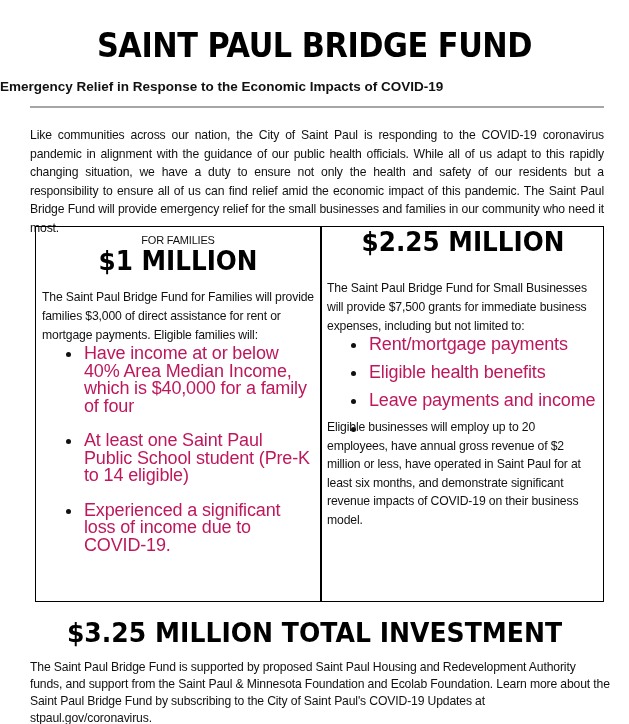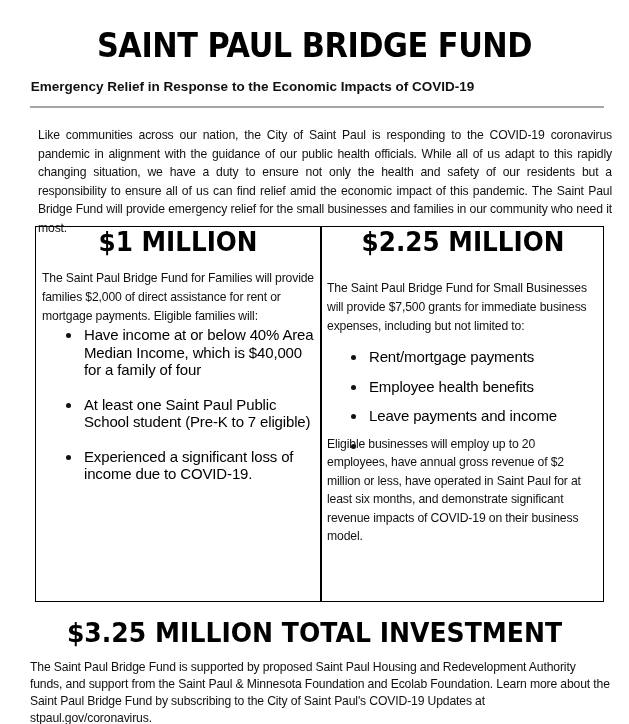--- a/index.html
+++ b/index.html
@@ -7,29 +7,29 @@
     width: 629px; height: 724px; position: relative; overflow: hidden;
     font-family: "Liberation Sans", "DejaVu Sans", sans-serif; color: #111;
   }
   .title {
     position: absolute; left: 0; top: 26px; width: 629px; text-align: center;
     font-family: "DejaVu Sans", sans-serif; font-weight: bold;
     font-size: 33px; letter-spacing: -0.5px; color: #000;
     transform: scaleX(0.92); transform-origin: center;
   }
   .subtitle {
-    position: absolute; left: 0; top: 79px; width: 505px; text-align: center;
+    position: absolute; left: 0; top: 79px; width: 505px; 
     font-weight: bold; font-size: 13.5px; color: #111;
   }
   .rule {
     position: absolute; left: 30px; top: 106px; width: 574px; height: 2px;
     background: #a6a6a6;
   }
   .intro {
-    position: absolute; left: 38px; top: 126px; width: 574px;
+    position: absolute; left: 30px; top: 126px; width: 574px;
     font-size: 12.2px; line-height: 18.6px; text-align: justify; color: #111;
     letter-spacing: -0.15px;
   }
   .table {
     position: absolute; left: 35px; top: 226px; width: 569px; height: 376px;
     border: 1.5px solid #000; box-sizing: border-box;
   }
   .divider {
     position: absolute; left: 284px; top: 0; width: 1.5px; height: 100%; background: #000;
   }
@@ -45,31 +45,31 @@
     font-size: 26px; line-height: 30px; margin-top: 0px; color: #000;
     transform: scaleX(0.95);
   }
   .col-body {
     font-size: 12.2px; line-height: 19px; margin-top: 12px; color: #111;
     letter-spacing: -0.15px;
   }
   .col-right .col-body { margin-top: 22px; }
   ul.bullets { list-style: none; margin: 0; padding: 0; }
   ul.bullets li {
-    position: relative; padding-left: 42px; font-size: 15px; line-height: 17.5px;
-    color: #000000; letter-spacing: -0.15px;
+    position: relative; padding-left: 42px; font-size: 18px; line-height: 17.5px;
+    color: #be185d; letter-spacing: -0.15px;
   }
   ul.bullets li .dot {
     position: absolute; left: 24px; top: 7px; width: 5px; height: 5px;
     background: #111; border-radius: 50%;
   }
   .left-bullets { margin-top: 12px; }
   .left-bullets li { margin-bottom: 17px; }
   .right-bullets { margin-top: 11px; }
-  .right-bullets li { margin-bottom: 10.5px; margin-top: 12px; }
+  .right-bullets li { margin-bottom: 10.5px; }
   .col-right .col-footer {
     font-size: 12.2px; line-height: 18.6px; color: #111; margin-top: -2px;
     letter-spacing: -0.15px;
   }
   .total {
     position: absolute; left: 0; top: 617px; width: 629px; text-align: center;
     font-family: "DejaVu Sans", sans-serif; font-weight: bold; font-size: 27px;
     color: #000; transform: scaleX(0.93); transform-origin: center;
   }
   .footer {
@@ -84,35 +84,36 @@
 <div class="title">SAINT PAUL BRIDGE FUND</div>
 <div class="subtitle">Emergency Relief in Response to the Economic Impacts of COVID-19</div>
 <div class="rule"></div>
 
 <p class="intro" style="margin:0;">Like communities across our nation, the City of Saint Paul is responding to the COVID-19 coronavirus pandemic in alignment with the guidance of our public health officials. While all of us adapt to this rapidly changing situation, we have a duty to ensure not only the health and safety of our residents but a responsibility to ensure all of us can find relief amid the economic impact of this pandemic. The Saint Paul Bridge Fund will provide emergency relief for the small businesses and families in our community who need it most.</p>
 
 <div class="table">
   <div class="divider"></div>
 
   <div class="col col-left">
+    <div class="col-head">FOR FAMILIES</div>
     <div class="col-amount">$1 MILLION</div>
-    <div class="col-body">The Saint Paul Bridge Fund for Families will provide families $2,000 of direct assistance for rent or mortgage payments. Eligible families will:</div>
+    <div class="col-body">The Saint Paul Bridge Fund for Families will provide families $3,000 of direct assistance for rent or mortgage payments. Eligible families will:</div>
     <ul class="bullets left-bullets">
       <li><span class="dot"></span><span>Have income at or below 40% Area Median Income, which is $40,000 for a family of four</span></li>
-      <li><span class="dot"></span><span>At least one Saint Paul Public School student (Pre-K to 7 eligible)</span></li>
+      <li><span class="dot"></span><span>At least one Saint Paul Public School student (Pre-K to 14 eligible)</span></li>
       <li><span class="dot"></span><span>Experienced a significant loss of income due to COVID-19.</span></li>
     </ul>
   </div>
 
   <div class="col col-right">
     <div class="col-amount">$2.25 MILLION</div>
     <div class="col-body">The Saint Paul Bridge Fund for Small Businesses will provide $7,500 grants for immediate business expenses, including but not limited to:</div>
     <ul class="bullets right-bullets">
       <li><span class="dot"></span><span>Rent/mortgage payments</span></li>
-      <li><span class="dot"></span><span>Employee health benefits</span></li>
+      <li><span class="dot"></span><span>Eligible health benefits</span></li>
       <li><span class="dot"></span><span>Leave payments and income</span></li>
       <li><span class="dot"></span></li>
     </ul>
     <div class="col-footer">Eligible businesses will employ up to 20 employees, have annual gross revenue of $2 million or less, have operated in Saint Paul for at least six months, and demonstrate significant revenue impacts of COVID-19 on their business model.</div>
   </div>
 </div>
 
 <div class="total">$3.25 MILLION TOTAL INVESTMENT</div>
 
 <p class="footer" style="margin:0;">

